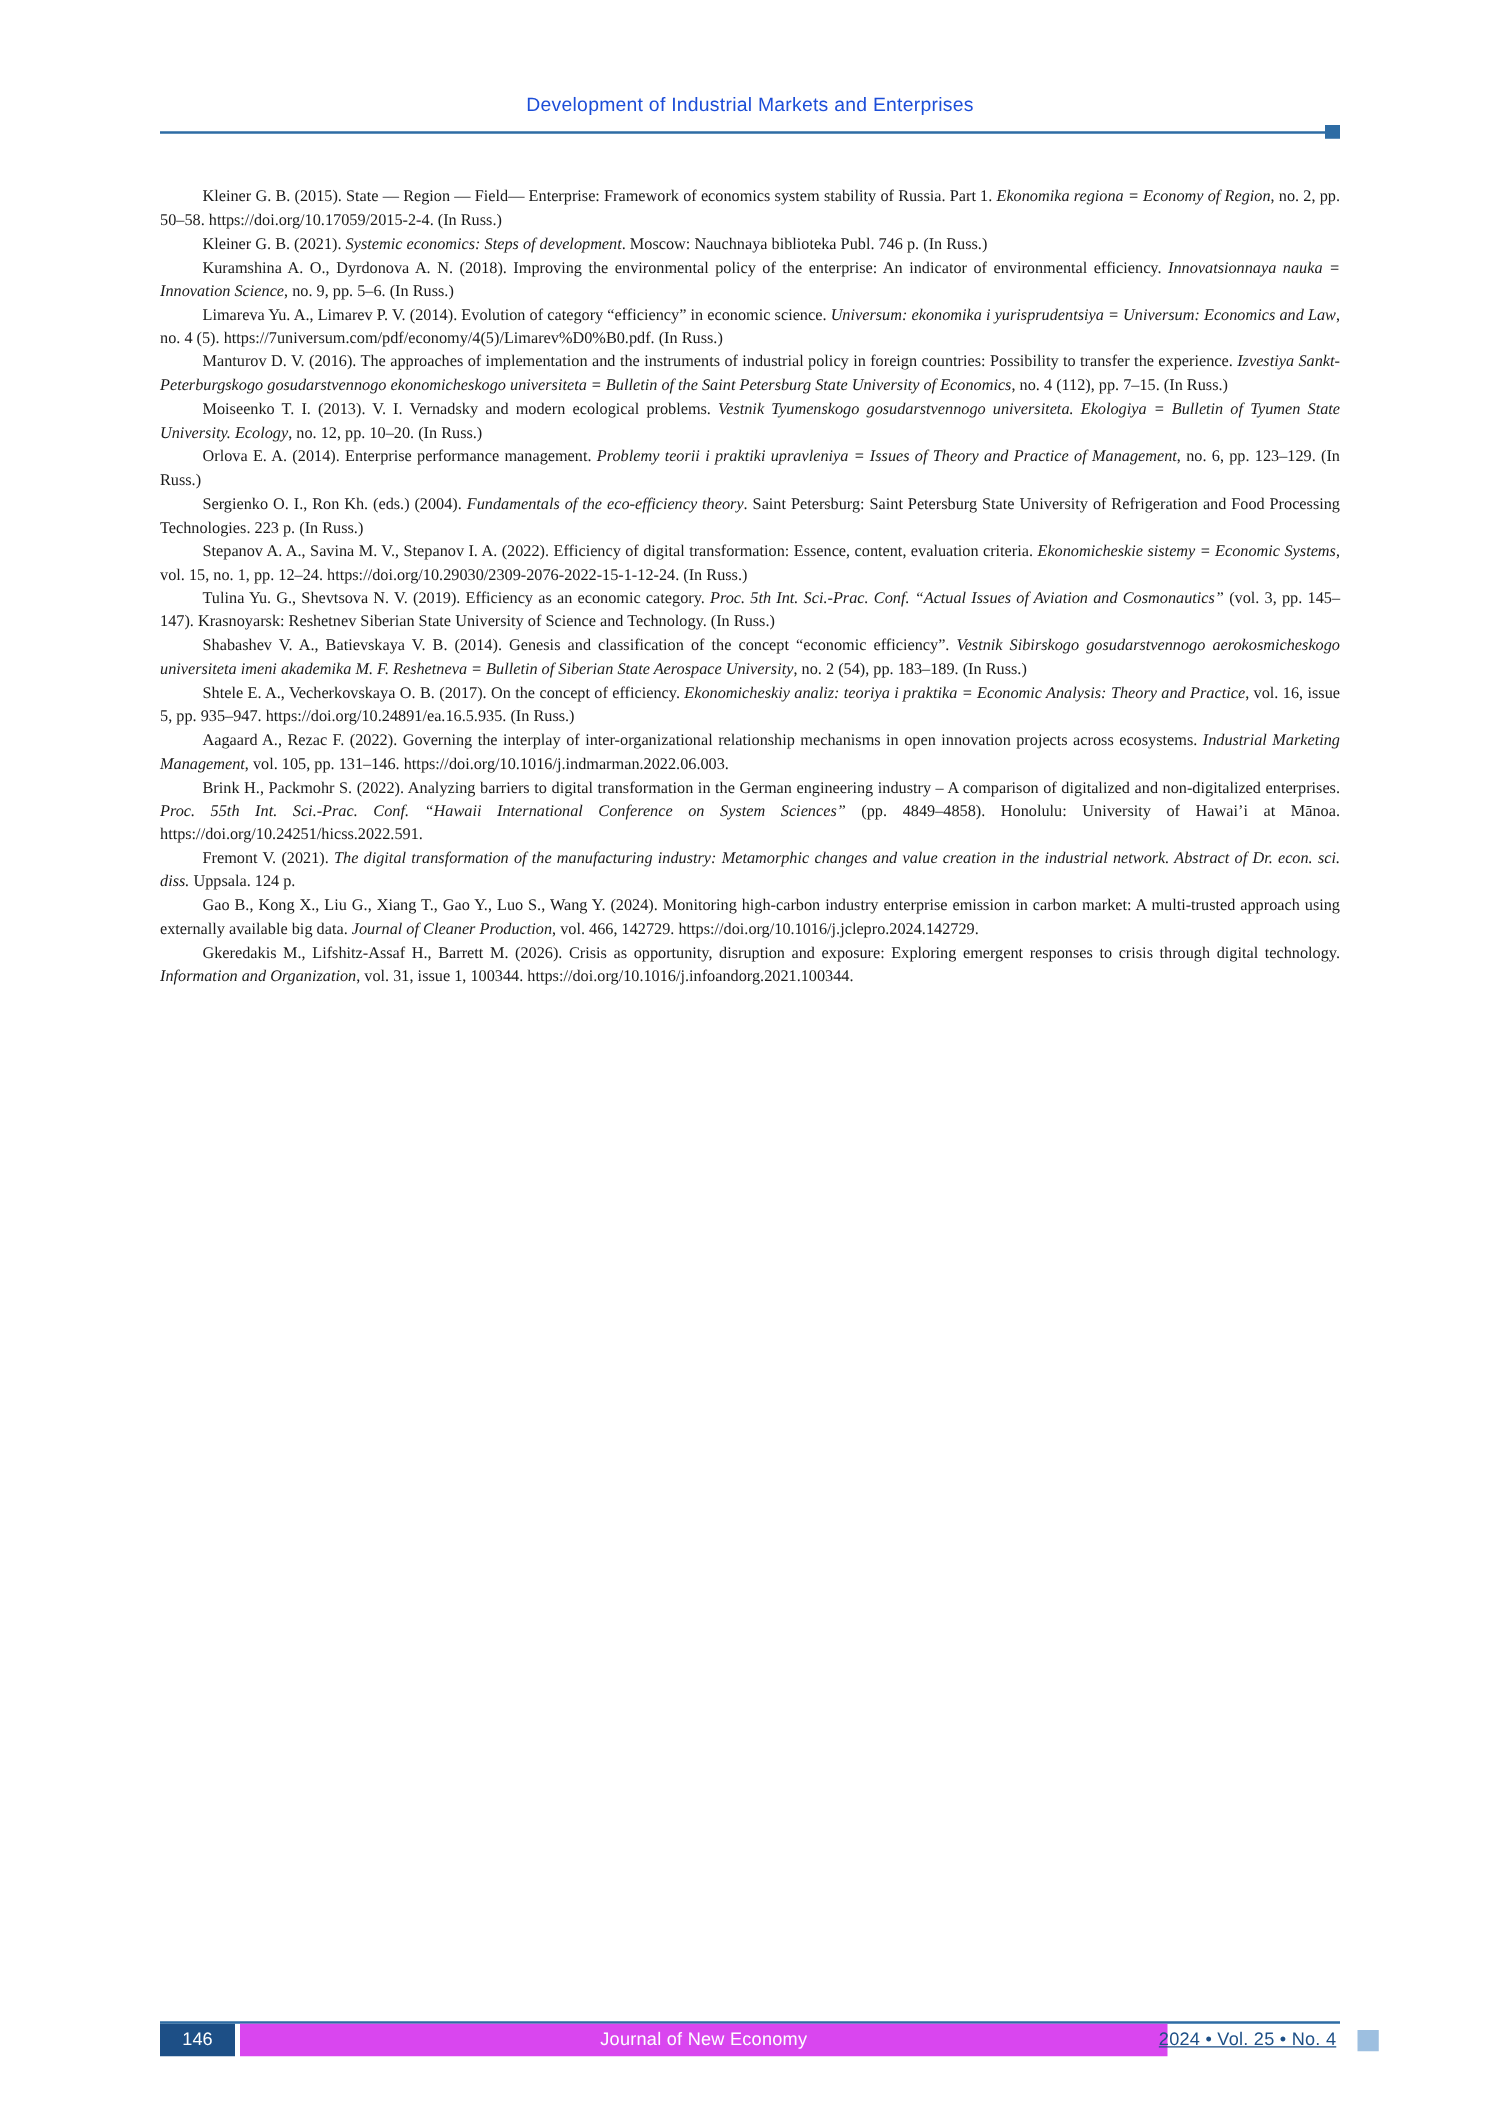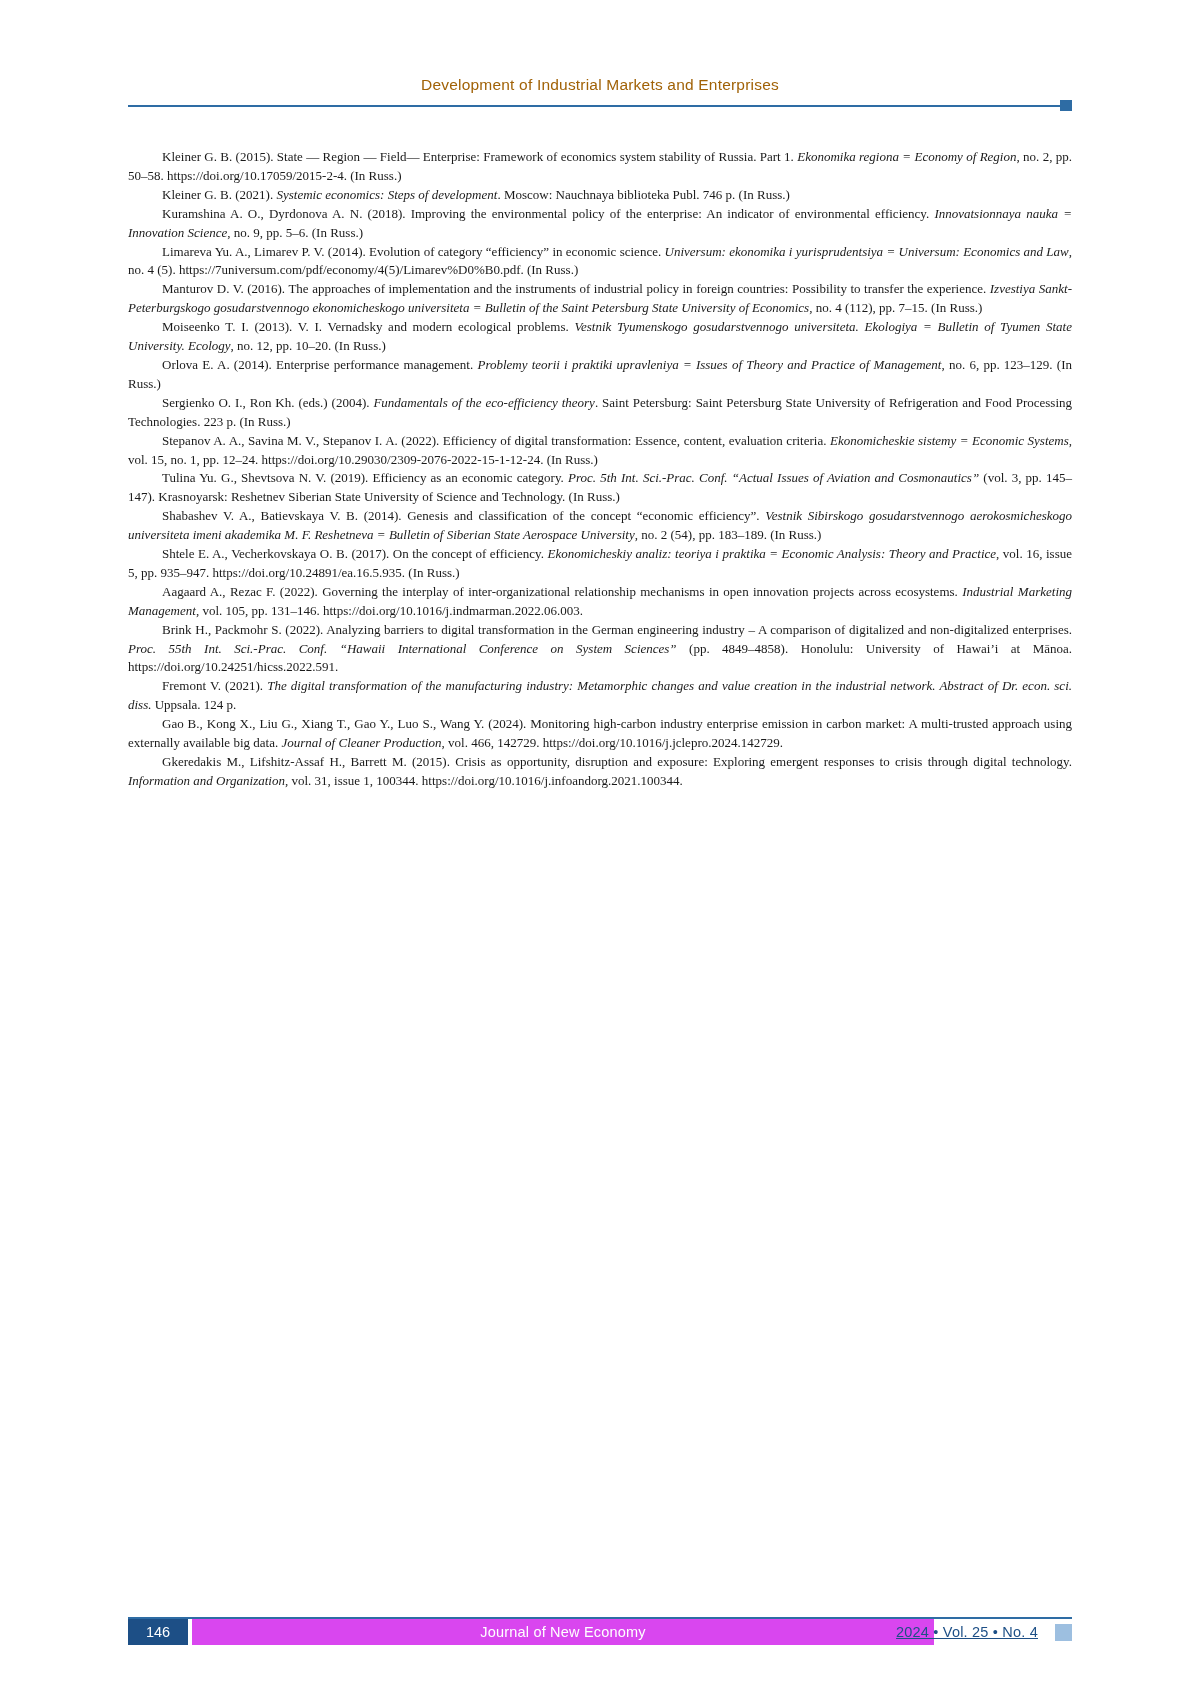--- a/index.html
+++ b/index.html
@@ -24,21 +24,21 @@
 
   
   .running-head {
     position: absolute;
     top: 76px;
     left: 0;
     width: 1200px;
     text-align: center;
     font-family: "Liberation Sans", sans-serif;
     font-size: 15.5px;
-    color: #a16207;
+    color: #1d4ed8;
     letter-spacing: 0.2px;
   }
   .head-rule {
     position: absolute;
     top: 105px;
     left: 128px;
     width: 944px;
     height: 2px;
     background: #2e6ca4;
   }
@@ -82,20 +82,21 @@
   }
   .footer {
     position: absolute;
     bottom: 52px;
     left: 128px;
     width: 944px;
     height: 26px;
     font-family: "Liberation Sans", sans-serif;
     font-size: 14.5px;
     color: #ffffff;
+    padding-left: 31px;
   }
   .footer-pagebox {
     position: absolute;
     left: 0;
     top: 0;
     width: 60px;
     height: 26px;
     background: #1d4f86;
     color: #ffffff;
     display: flex;
@@ -156,21 +157,21 @@
       <p class="ref"><span>Orlova E. A. (2014). Enterprise performance management. </span><i>Problemy teorii i praktiki upravleniya = Issues of Theory and Practice of Management</i><span>, no. 6, pp. 123–129. (In Russ.)</span></p>
       <p class="ref"><span>Sergienko O. I., Ron Kh. (eds.) (2004). </span><i>Fundamentals of the eco-efficiency theory</i><span>. Saint Petersburg: Saint Petersburg State University of Refrigeration and Food Processing Technologies. 223 p. (In Russ.)</span></p>
       <p class="ref"><span>Stepanov A. A., Savina M. V., Stepanov I. A. (2022). Efficiency of digital transformation: Essence, content, evaluation criteria. </span><i>Ekonomicheskie sistemy = Economic Systems</i><span>, vol. 15, no. 1, pp. 12–24. https://doi.org/10.29030/2309-2076-2022-15-1-12-24. (In Russ.)</span></p>
       <p class="ref"><span>Tulina Yu. G., Shevtsova N. V. (2019). Efficiency as an economic category. </span><i>Proc. 5th Int. Sci.-Prac. Conf. “Actual Issues of Aviation and Cosmonautics”</i><span> (vol. 3, pp. 145–147). Krasnoyarsk: Reshetnev Siberian State University of Science and Technology. (In Russ.)</span></p>
       <p class="ref"><span>Shabashev V. A., Batievskaya V. B. (2014). Genesis and classification of the concept “economic efficiency”. </span><i>Vestnik Sibirskogo gosudarstvennogo aerokosmicheskogo universiteta imeni akademika M. F. Reshetneva = Bulletin of Siberian State Aerospace University</i><span>, no. 2 (54), pp. 183–189. (In Russ.)</span></p>
       <p class="ref"><span>Shtele E. A., Vecherkovskaya O. B. (2017). On the concept of efficiency. </span><i>Ekonomicheskiy analiz: teoriya i praktika = Economic Analysis: Theory and Practice</i><span>, vol. 16, issue 5, pp. 935–947. https://doi.org/10.24891/ea.16.5.935. (In Russ.)</span></p>
       <p class="ref"><span>Aagaard A., Rezac F. (2022). Governing the interplay of inter-organizational relationship mechanisms in open innovation projects across ecosystems. </span><i>Industrial Marketing Management</i><span>, vol. 105, pp. 131–146. https://doi.org/10.1016/j.indmarman.2022.06.003.</span></p>
       <p class="ref"><span>Brink H., Packmohr S. (2022). Analyzing barriers to digital transformation in the German engineering industry – A comparison of digitalized and non-digitalized enterprises. </span><i>Proc. 55th Int. Sci.-Prac. Conf. “Hawaii International Conference on System Sciences”</i><span> (pp. 4849–4858). Honolulu: University of Hawai’i at Mānoa. https://doi.org/10.24251/hicss.2022.591.</span></p>
       <p class="ref"><span>Fremont V. (2021). </span><i>The digital transformation of the manufacturing industry: Metamorphic changes and value creation in the industrial network. Abstract of Dr. econ. sci. diss.</i><span> Uppsala. 124 p.</span></p>
       <p class="ref"><span>Gao B., Kong X., Liu G., Xiang T., Gao Y., Luo S., Wang Y. (2024). Monitoring high-carbon industry enterprise emission in carbon market: A multi-trusted approach using externally available big data. </span><i>Journal of Cleaner Production</i><span>, vol. 466, 142729. https://doi.org/10.1016/j.jclepro.2024.142729.</span></p>
-      <p class="ref"><span>Gkeredakis M., Lifshitz-Assaf H., Barrett M. (2015). Crisis as opportunity, disruption and exposure: Exploring emergent responses to crisis through digital technology. </span><i>Information and Organization</i><span>, vol. 31, issue 1, 100344. https://doi.org/10.1016/j.infoandorg.2021.100344.</span></p>
+      <p class="ref"><span>Gkeredakis M., Lifshitz-Assaf H., Barrett M. (2026). Crisis as opportunity, disruption and exposure: Exploring emergent responses to crisis through digital technology. </span><i>Information and Organization</i><span>, vol. 31, issue 1, 100344. https://doi.org/10.1016/j.infoandorg.2021.100344.</span></p>
     </div>
 
   <div class="footer-rule"></div>
   <div class="footer">
     <div class="footer-pagebox">146</div>
     <div class="footer-band">
       <span class="footer-journal">Journal of New Economy</span>
     </div>
     <div class="footer-issue">2024 • Vol. 25 • No. 4</div>
     <div class="footer-cap"></div>

